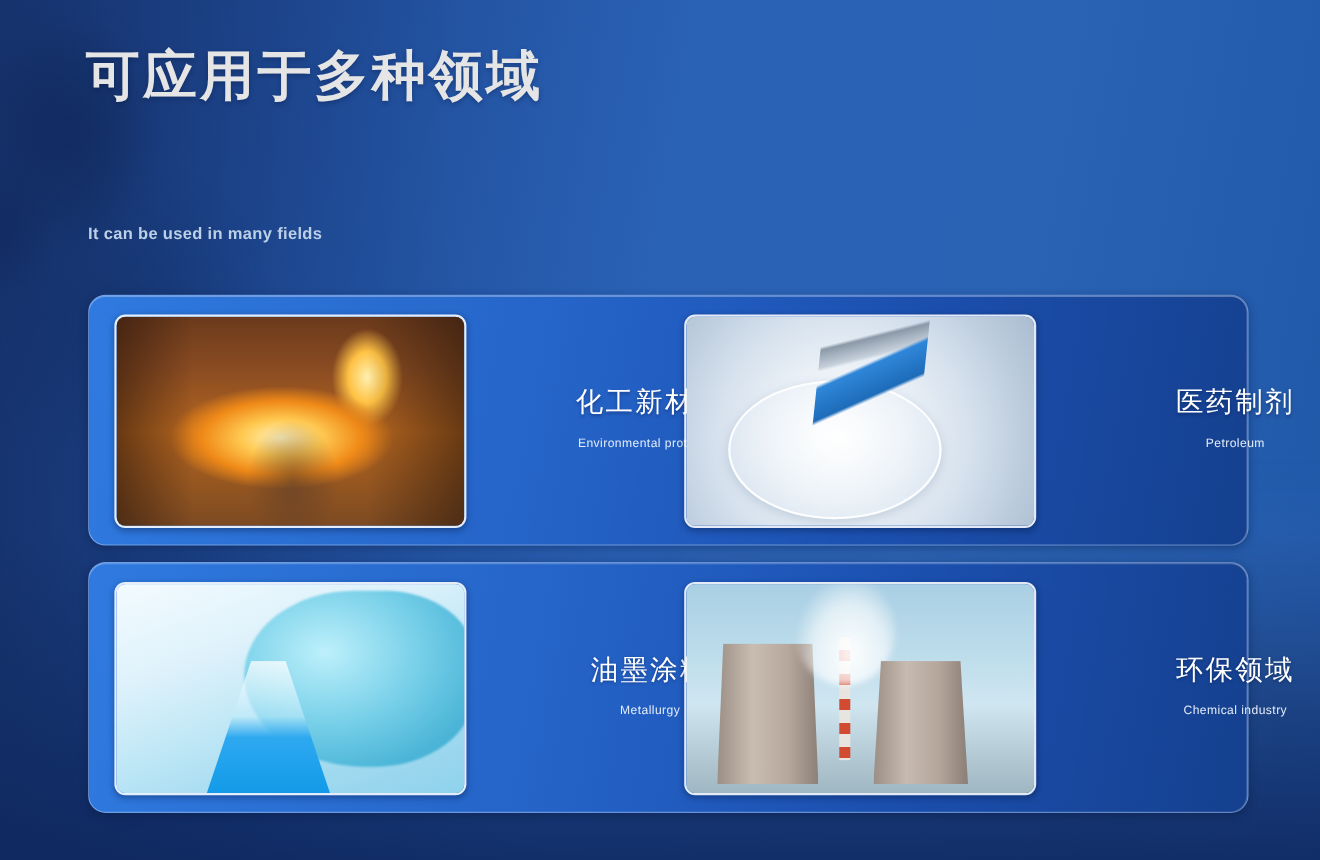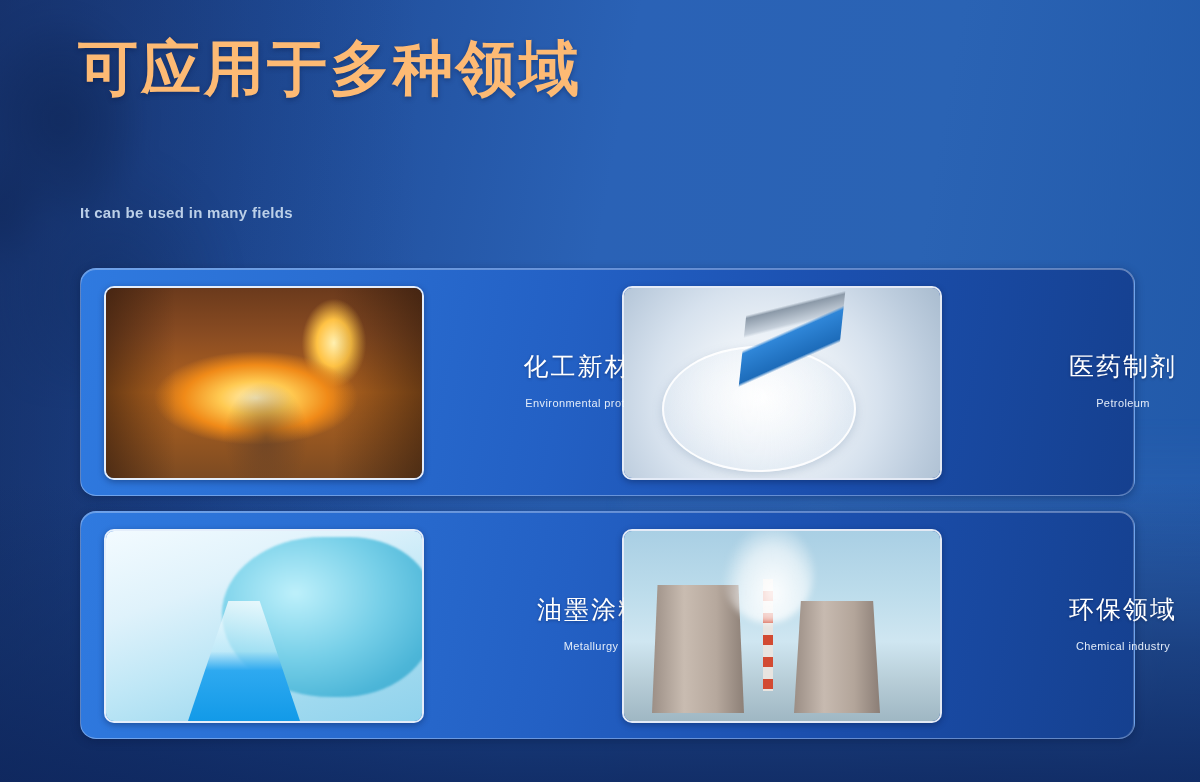--- a/index.html
+++ b/index.html
@@ -50,23 +50,23 @@
   .bg-left-dark {
     position: absolute; left: 0; top: 0; width: 420px; bottom: 0;
     background: linear-gradient(90deg, rgba(16,40,92,0.55) 0%, rgba(16,40,92,0.15) 60%, rgba(16,40,92,0) 100%);
   }
 
   
   .header { position: absolute; left: 78px; top: 34px; }
   .title {
     font-family: "DejaVu Serif", "Liberation Serif", serif;
     font-weight: 700;
-    font-size: 60px;
+    font-size: 49px;
     line-height: 68px;
-    color: #fdba74;
+    color: #e5e5e5;
     letter-spacing: 3px;
     margin: 0;
     text-shadow: 0 2px 5px rgba(0,20,60,0.35);
   }
 
   .subtitle-bar {
     position: absolute;
     left: 80px; top: 130px;
     width: 860px; height: 50px;
     display: flex; align-items: stretch;

